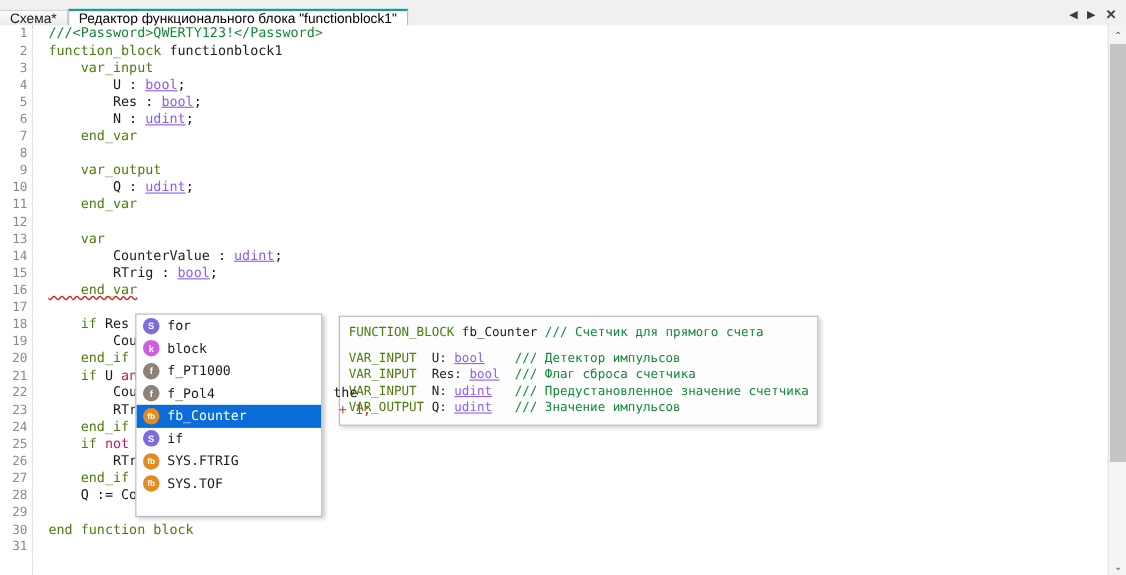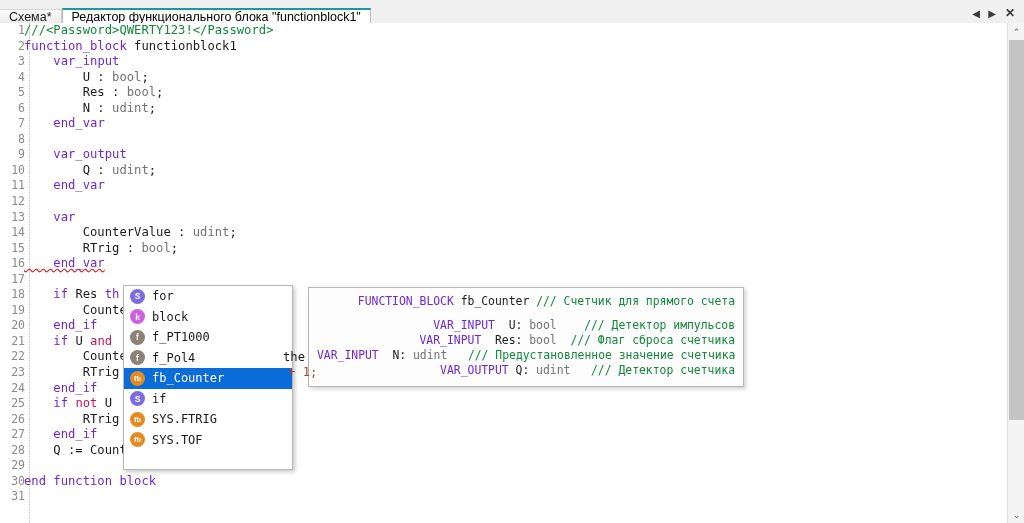--- a/index.html
+++ b/index.html
@@ -67,31 +67,31 @@
   }
   .ln {
     height:15.55px; line-height:15.55px;
     text-align:right;
     padding-right:4px;
     font-family:"DejaVu Sans Mono", monospace;
     font-size:11.5px;
     color:#8a8a8a;
   }
   #codearea {
-    position:absolute; top:0; left:24px; width:975px; height:500px;
+    position:absolute; top:0; left:44px; width:975px; height:500px;
   }
   .cl {
     height:15.55px; line-height:15.55px;
     font-family:"DejaVu Sans Mono", monospace;
     font-size:12.2px;
     color:#1b1b1b;
     white-space:pre;
   }
-  .kw  { color:#6d28d9; }
-  .typ { color:#737373; }
+  .kw  { color:#4d7c0f; }
+  .typ { color:#8b5cf6;text-decoration:underline; }
   .cmt { color:#13883a; }
   .op  { color:#be185d; }
   .sq {
     text-decoration: underline wavy #e02020;
     text-decoration-skip-ink:none;
   }
   .caret {
     display:inline-block; width:1px; height:12px;
     background:#000; vertical-align:-2px;
   }
@@ -144,21 +144,20 @@
   .b-fb   { background:#e58a1e; font-size:7.5px;text-align:center; }
 
   
   #sigtip {
     position:absolute; left:308px; top:287px;
     width:436px; height:100px;
     background:#fdfdfd;
     border:1px solid #b6b6b6;
     box-shadow:2px 2px 4px rgba(0,0,0,0.18);
     padding:6px 8px 4px 8px;
-    text-align:right;
   }
   .sigline {
     font-family:"DejaVu Sans Mono", monospace;
     font-size:11.4px; line-height:15px;
     color:#1b1b1b; white-space:pre;
   }
   .sigspacer { height:9px; }
 </style>
 </head>
 <body>
@@ -252,21 +251,21 @@
   <div id="vsthumb"></div>
   <div class="sbarrow" id="vsdown">⌄</div>
 </div>
 
 <div id="sigtip">
     <div class="sigline"><span class="kw">FUNCTION_BLOCK</span><span> fb_Counter </span><span class="cmt">/// Счетчик для прямого счета</span></div>
     <div class="sigspacer"></div>
     <div class="sigline"><span class="kw">VAR_INPUT </span><span> U: </span><span class="typ">bool</span><span>    </span><span class="cmt">/// Детектор импульсов</span></div>
     <div class="sigline"><span class="kw">VAR_INPUT </span><span> Res: </span><span class="typ">bool</span><span>  </span><span class="cmt">/// Флаг сброса счетчика</span></div>
     <div class="sigline"><span class="kw">VAR_INPUT </span><span> N: </span><span class="typ">udint</span><span>   </span><span class="cmt">/// Предустановленное значение счетчика</span></div>
-    <div class="sigline"><span class="kw">VAR_OUTPUT</span><span> Q: </span><span class="typ">udint</span><span>   </span><span class="cmt">/// Детектор счетчика</span></div>
+    <div class="sigline"><span class="kw">VAR_OUTPUT</span><span> Q: </span><span class="typ">udint</span><span>   </span><span class="cmt">/// Значение импульсов</span></div>
   </div>
 
 <div id="acpopup">
     <div class="acitem">
       <span class="badge b-snip">S</span>
       <span>for</span>
     </div>
     <div class="acitem">
       <span class="badge b-kw">k</span>
       <span>block</span>

